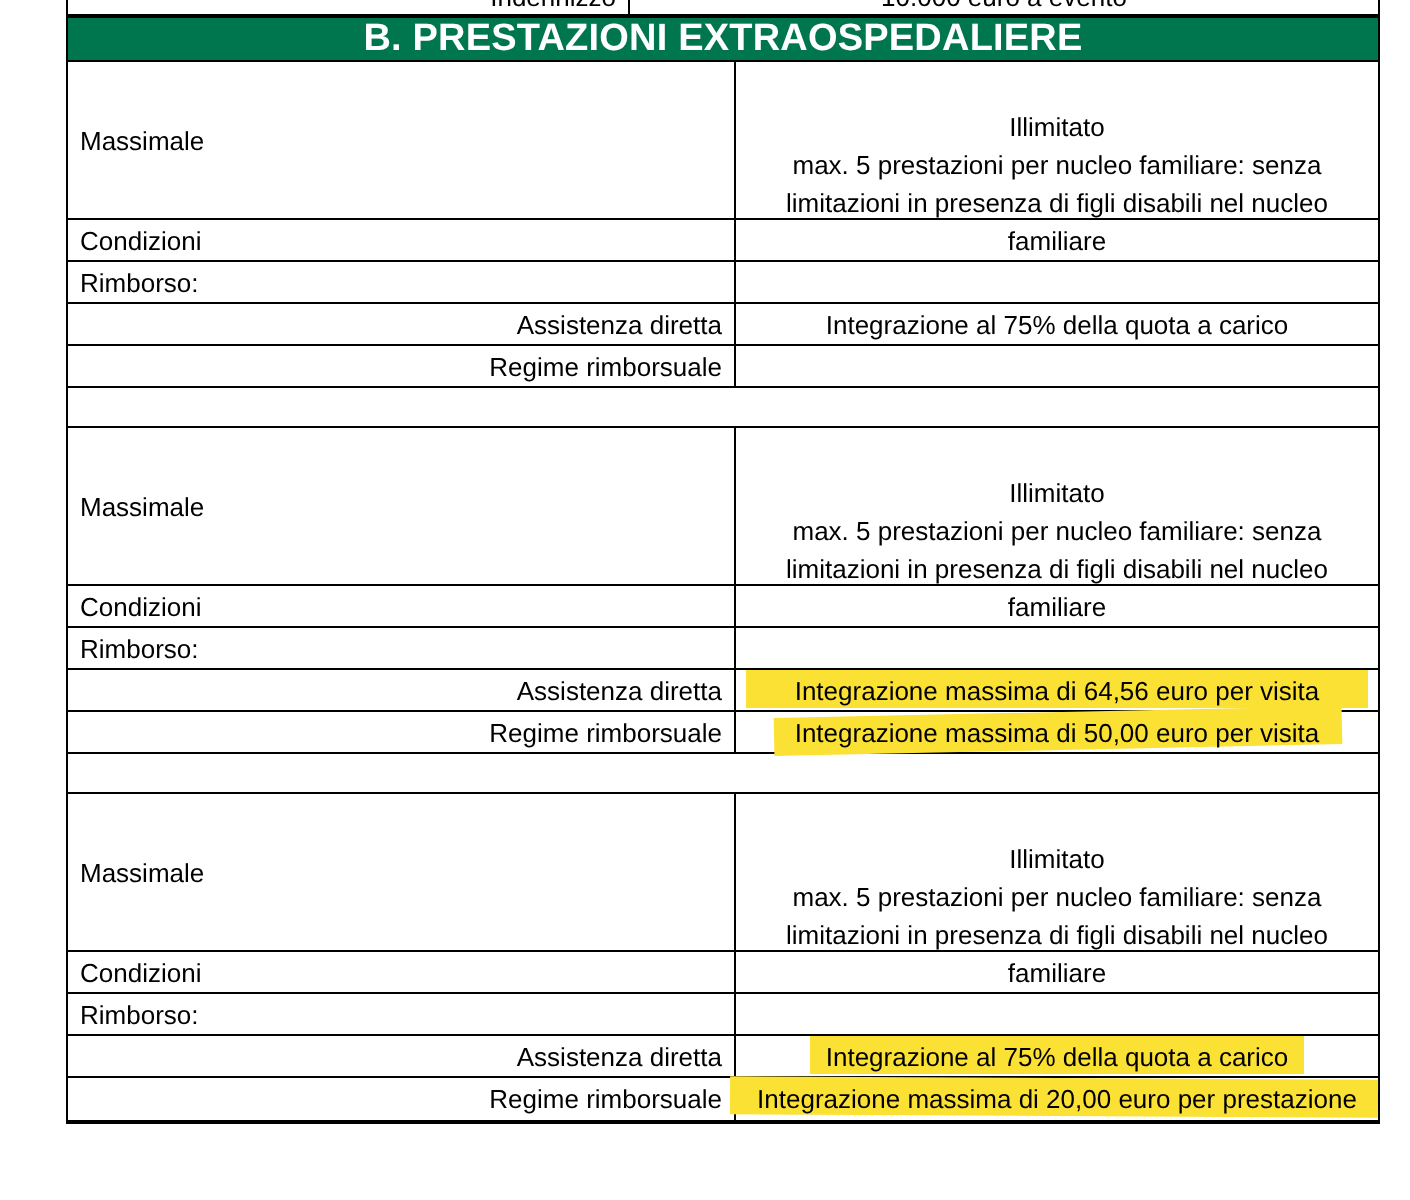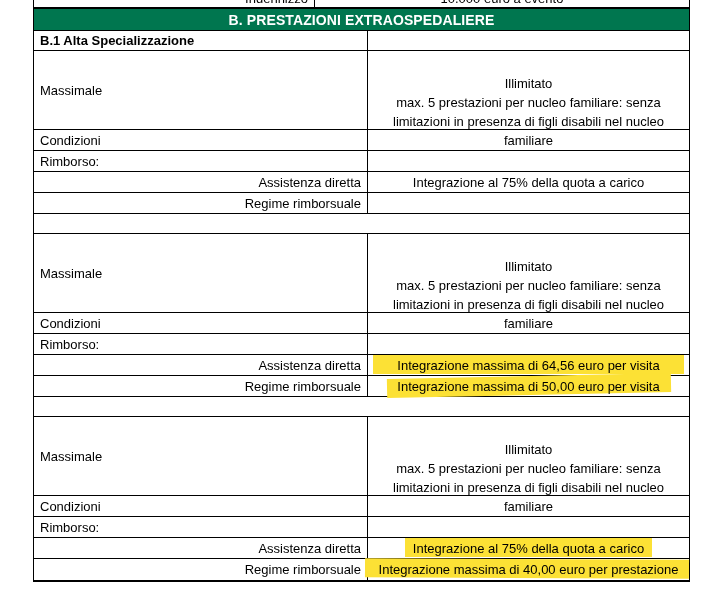--- a/index.html
+++ b/index.html
@@ -50,21 +50,21 @@
   .top-row .cell-l { width: 281px; justify-content: flex-end; align-items: flex-end; line-height: 16px; }
   .top-row .cell-r { align-items: flex-end; line-height: 16px; }
   .top-row .cell { font-size: 13px; }
 
   .green-bar {
     height: 22px;
     background: var(--green);
     border-bottom: 1px solid var(--ink);
     color: #ffffff;
     font-weight: 700;
-    font-size: 14px;
+    font-size: 19px;
     display: flex; align-items: center; justify-content: center;
     letter-spacing: 0.1px;
   }
 
   .r-title { height: 20px; }
   .r-title .cell-l { font-weight: 700; font-size: 13px; border-right: 1px solid var(--ink); }
   .r-massimale { height: 79px; }
   .r-std { height: 21px; }
 
   .row { font-size: 13px; }
@@ -95,24 +95,20 @@
 <div class="doc">
 
   <div class="row top-row">
     <div class="cell cell-l">Indennizzo</div>
     <div class="cell cell-r">10.000 euro a evento</div>
   </div>
 
   <div class="green-bar">B. PRESTAZIONI EXTRAOSPEDALIERE</div>
 
   <div class="section">
-    <div class="row r-title">
-      <div class="cell cell-l lbl-left">B.1 Alta Specializzazione</div>
-      <div class="cell cell-r"></div>
-    </div>
     <div class="row r-massimale">
       <div class="cell cell-l lbl-left">Massimale</div>
       <div class="cell cell-r pre">Illimitato
 max. 5 prestazioni per nucleo familiare: senza
 limitazioni in presenza di figli disabili nel nucleo
 familiare</div>
     </div>
     <div class="row r-std">
       <div class="cell cell-l lbl-left">Condizioni</div>
       <div class="cell cell-r"></div>
@@ -186,18 +182,18 @@
     </div>
     <div class="row r-std">
       <div class="cell cell-l lbl-right">Assistenza diretta</div>
       <div class="cell cell-r">
         <span class="nowrap hl">Integrazione al 75% della quota a carico</span>
       </div>
     </div>
     <div class="row r-std">
       <div class="cell cell-l lbl-right">Regime rimborsuale</div>
       <div class="cell cell-r">
-        <span class="nowrap hl-wide2 hl">Integrazione massima di 40,00 euro per prestazione</span>
+        <span class="nowrap hl-wide2 hl">Integrazione massima di 20,00 euro per prestazione</span>
       </div>
     </div>
   </div>
 
 </div>
 
 </body></html>

